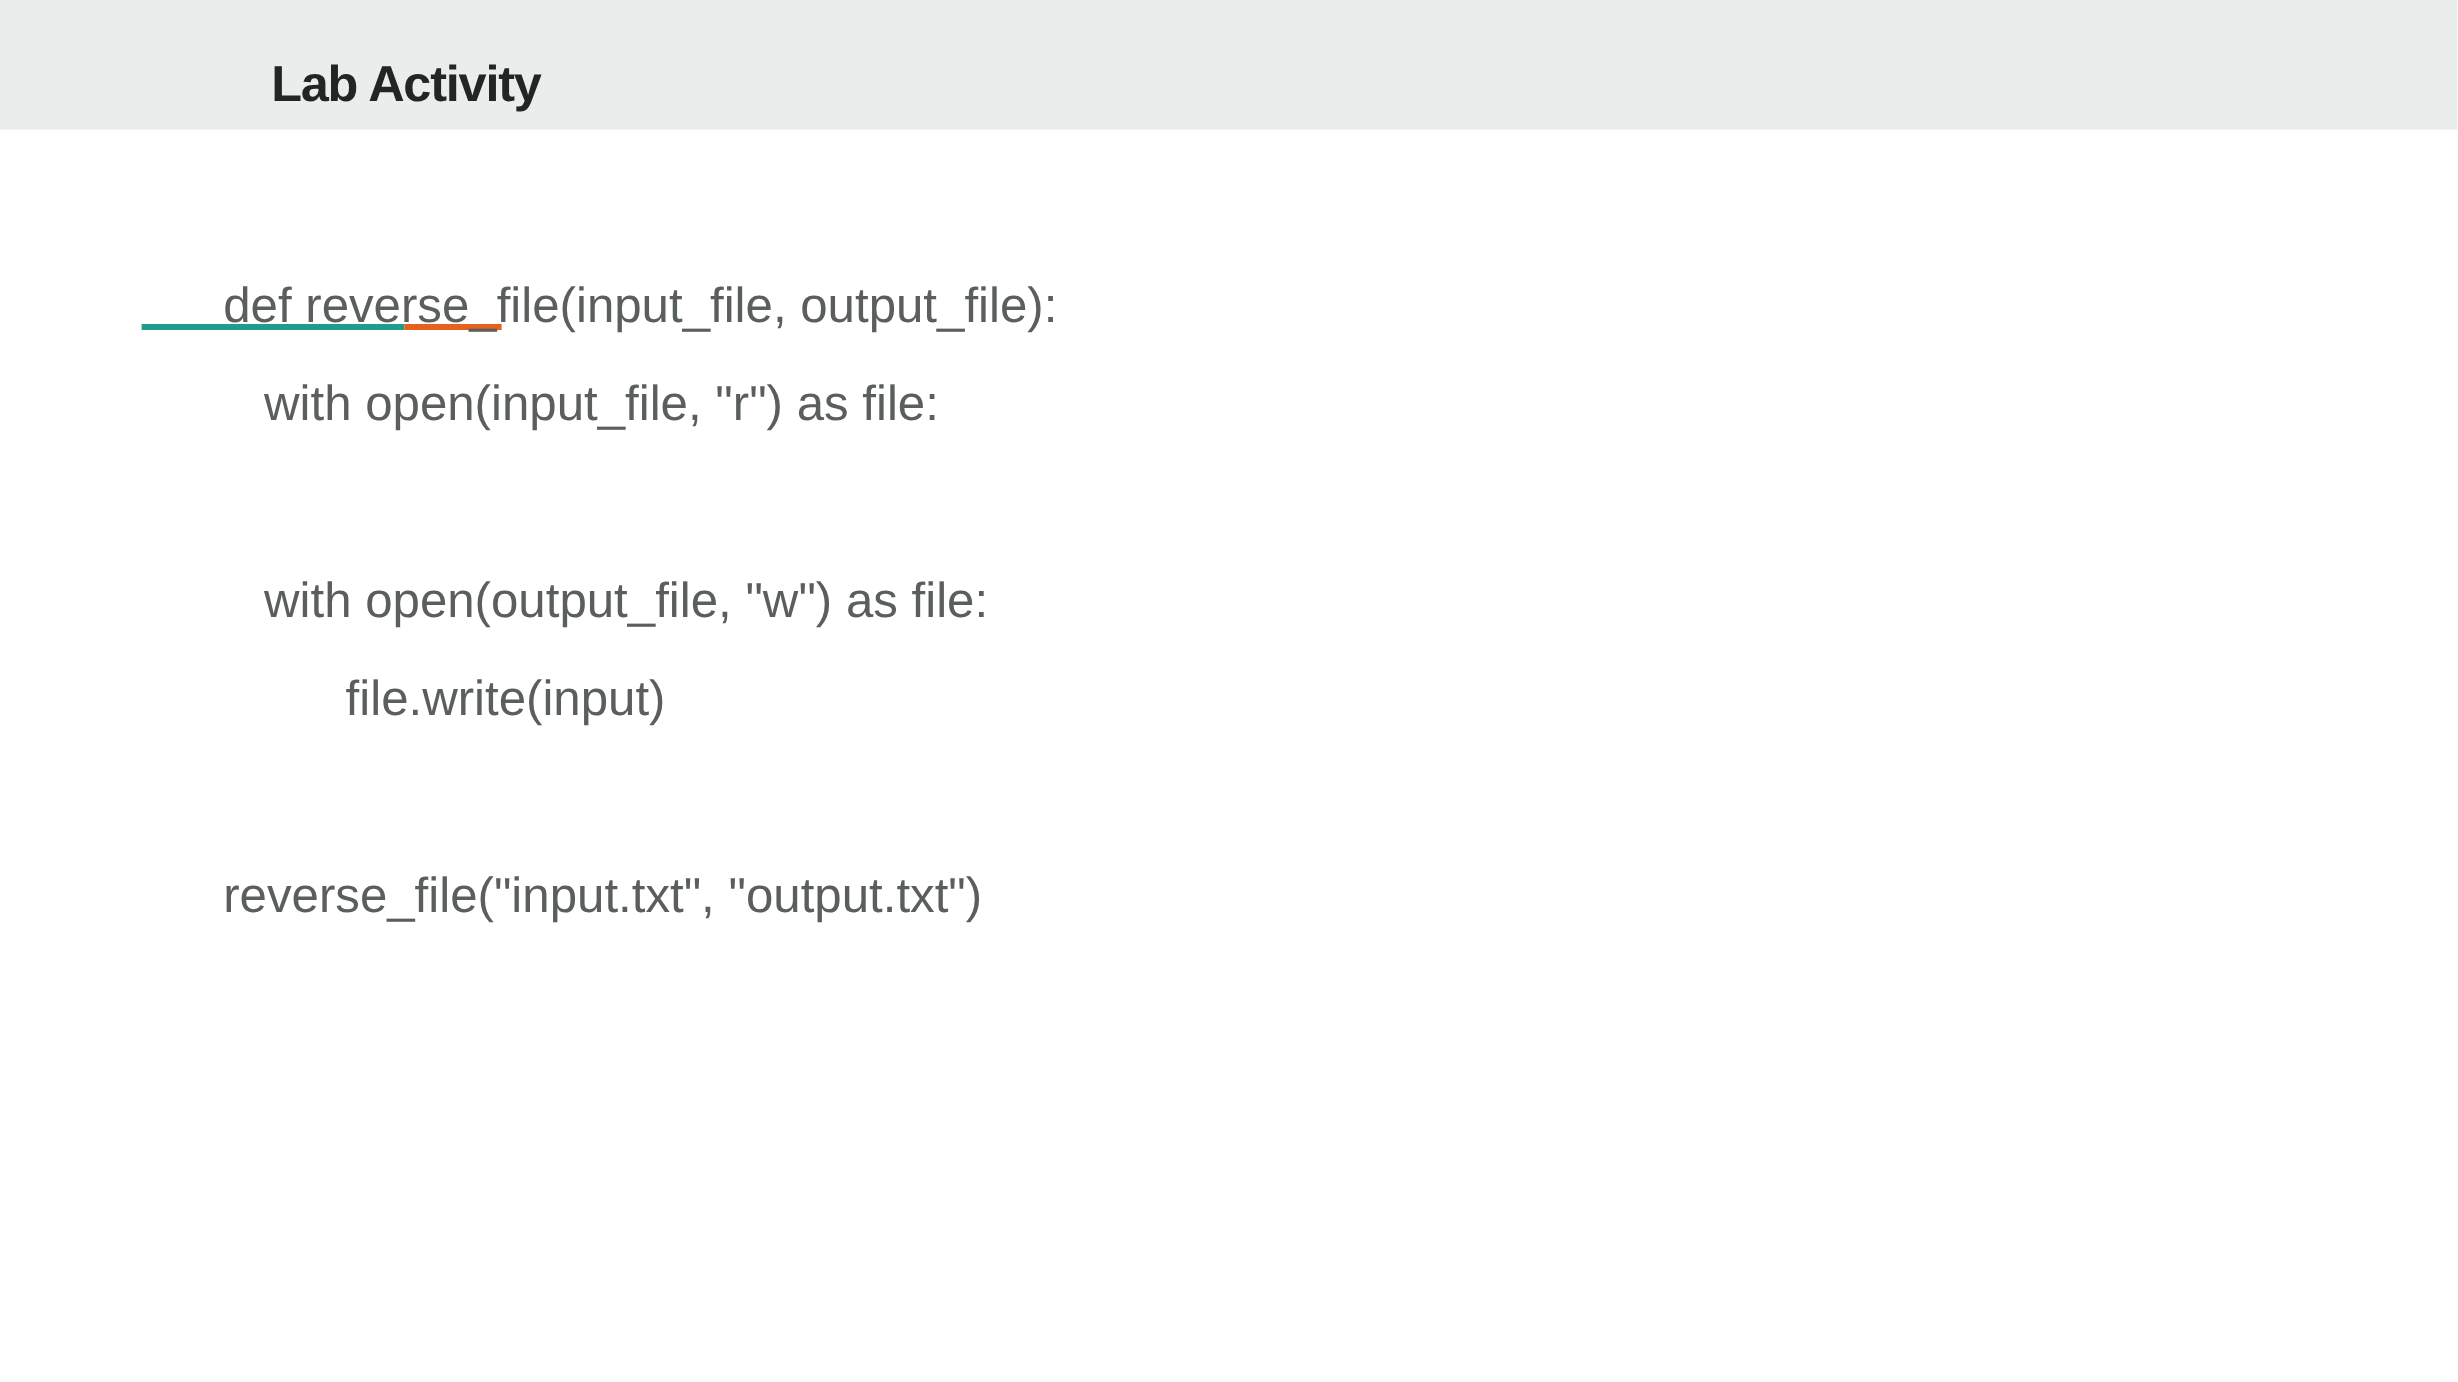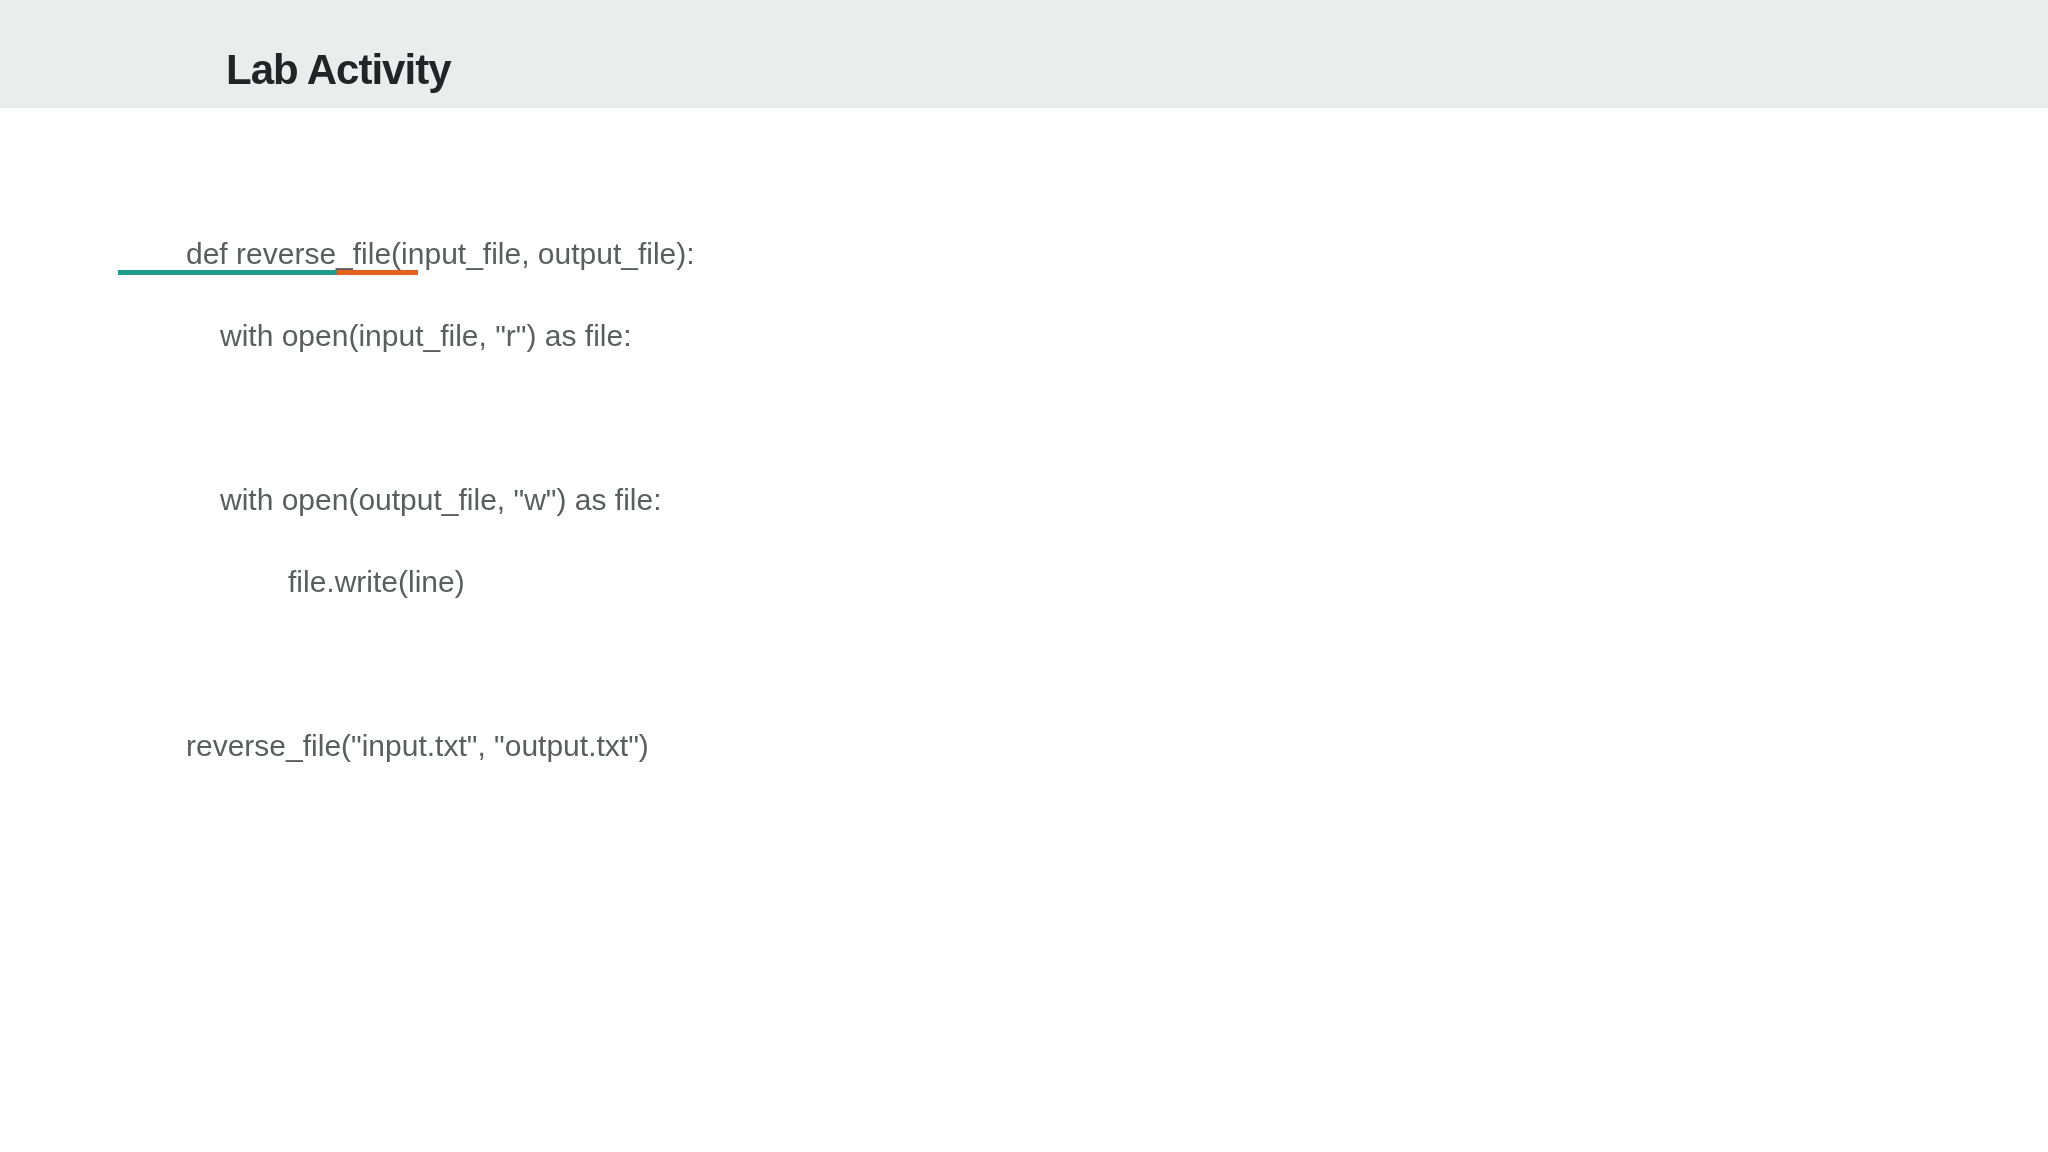--- a/index.html
+++ b/index.html
@@ -36,21 +36,21 @@
     margin-left:40px;
   }
   .code-block{
     position:absolute;
     left:186px;top:213px;
     width:1400px;
   }
   .code-line{
     height:82px;
     line-height:82px;
-    font-size:30px;
+    font-size:41px;
     color:var(--code-text);
     white-space:pre;
   }
   .title-underline{
     position:absolute;
     left:118px;top:270px;
     width:300px;height:5px;
     font-size:0;
     display:flex;
   }
@@ -73,16 +73,16 @@
 <div class="title-underline">
   <span class="underline-teal"></span>
   <span class="underline-orange"></span>
 </div>
 
 <div class="code-block">
     <div class="code-line" style="padding-left: 0px;">def reverse_file(input_file, output_file):</div>
     <div class="code-line" style="padding-left: 34px;">with open(input_file, "r") as file:</div>
     <div class="code-line" style="padding-left: 0px;"></div>
     <div class="code-line" style="padding-left: 34px;">with open(output_file, "w") as file:</div>
-    <div class="code-line" style="padding-left: 102px;">file.write(line)</div>
+    <div class="code-line" style="padding-left: 102px;">file.write(input)</div>
     <div class="code-line" style="padding-left: 0px;"></div>
     <div class="code-line" style="padding-left: 0px;">reverse_file("input.txt", "output.txt")</div>
   </div>
 
 </body></html>

